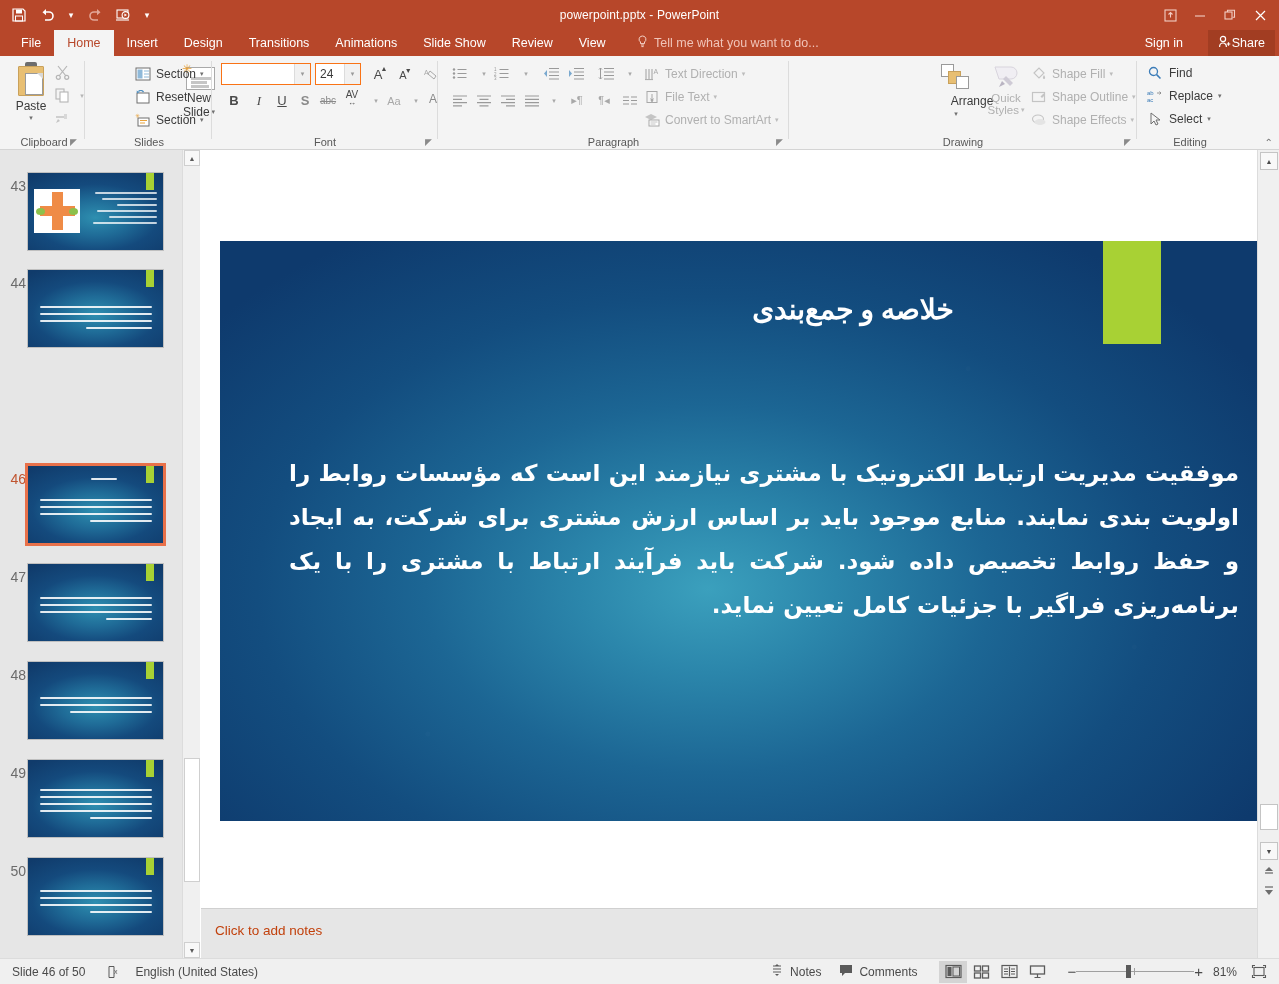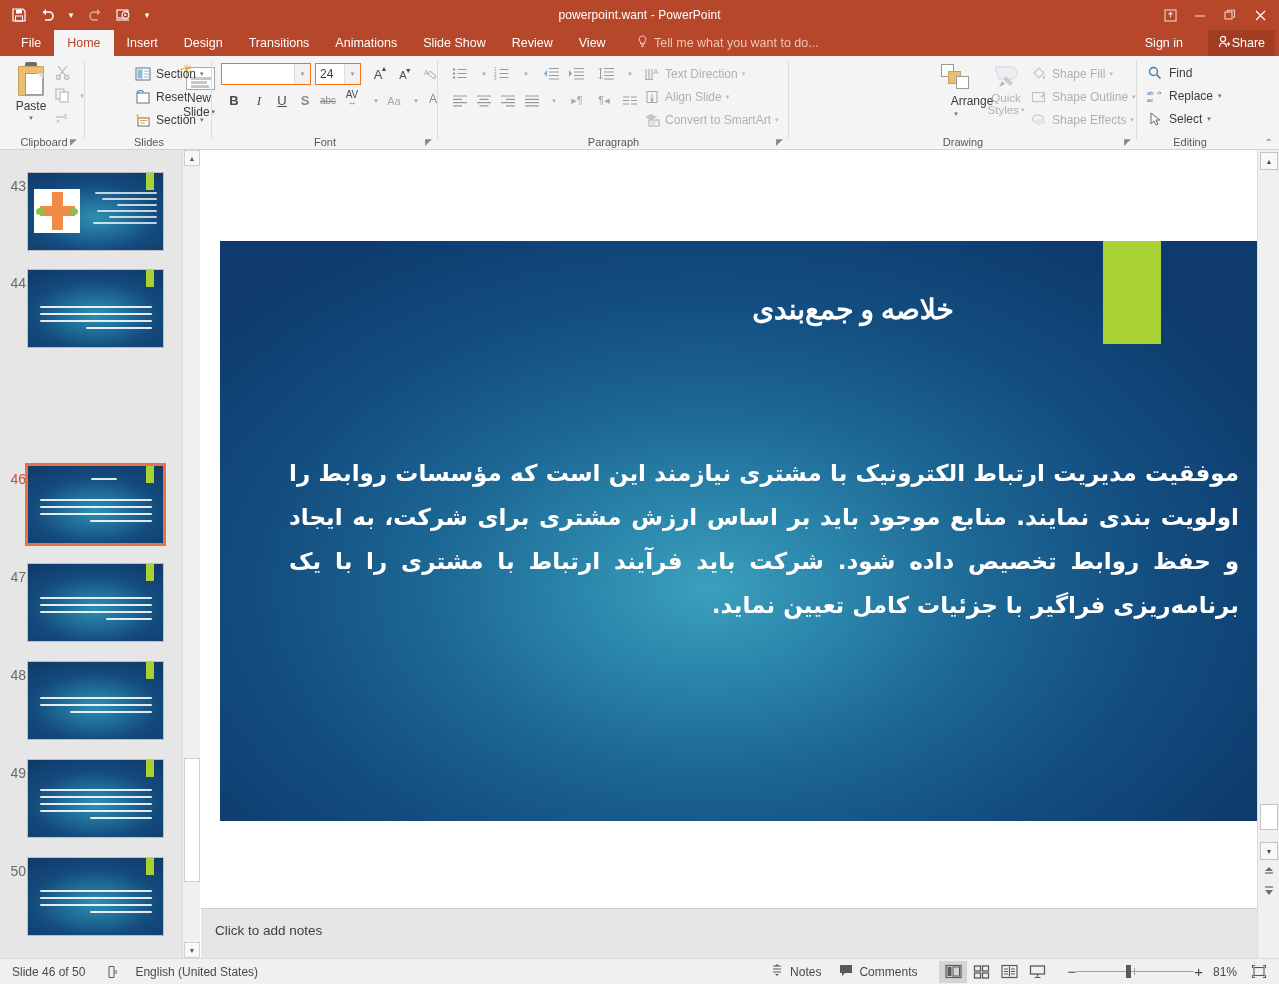--- a/index.html
+++ b/index.html
@@ -253,21 +253,21 @@
 
   
   .notes-divider {
     position: absolute; left: 201px; top: 758px; width: 1056px; height: 1px; background: #d0d0d0;
   }
   .notes-pane {
     position: absolute; left: 201px; top: 759px; width: 1056px; height: 49px;
     background: #e6e6e6;
   }
   .notes-text {
-    position: absolute; left: 14px; top: 14px; font-size: 13.5px; color: #404040;
+    position: absolute; left: 14px; top: 14px; font-size: 13.5px; color: #c2410c;
   }
 
   
   .vscroll {
     position: absolute; left: 1257px; top: 0; width: 22px; height: 808px;
     background: #f0f0f0; border-left: 1px solid #dcdcdc;
   }
   .vs-btn {
     position: absolute; left: 2px; width: 18px; height: 18px;
     background: #f8f8f8; border: 1px solid #c4c4c4;
@@ -331,21 +331,21 @@
     <div class="qat-btn">
       <svg width="16" height="14" viewBox="0 0 16 14">
           <rect x="2" y="2" width="11" height="8" fill="none" stroke="#fff" stroke-width="1.1"></rect>
           <circle cx="10.5" cy="7" r="3.4" fill="#b7472a" stroke="#fff" stroke-width="1.1"></circle>
           <path d="M9.4 5.4l2.6 1.6-2.6 1.6z" fill="#fff"></path>
           <path d="M1 12h13" stroke="#fff" stroke-width="1.1"></path>
         </svg>
     </div>
     <div class="qat-btn tiny">▾</div>
   </div>
-  <div class="win-title">powerpoint.want - PowerPoint</div>
+  <div class="win-title">powerpoint.pptx - PowerPoint</div>
   <div class="win-ctrls">
     <div class="win-ctrl">
       <svg width="13" height="13" viewBox="0 0 13 13">
           <rect x="1" y="1" width="11" height="11" fill="none" stroke="#f2cec4" stroke-width="1.1"></rect>
           <path d="M6.5 8.5V3.5M4.5 5.5l2-2 2 2" stroke="#f2cec4" stroke-width="1.1" fill="none"></path>
         </svg>
     </div>
     <div class="win-ctrl">
       <svg width="12" height="12" viewBox="0 0 12 12">
           <path d="M1 7h10" stroke="#f2cec4" stroke-width="1.1"></path>
@@ -614,21 +614,21 @@
       <span class="lbl dim">Text Direction</span>
       <span class="caret dim">▾</span>
     </div>
     <div class="cmd-row" style="left:202px; top:29px;">
       <span class="cmd-ico">
         <svg width="16" height="14" viewBox="0 0 16 14">
             <rect x="3" y="1.5" width="10" height="11" fill="none" stroke="#a8a8a8" stroke-width="1"></rect>
             <path d="M8 4v6M6.5 8.5L8 10l1.5-1.5" stroke="#a8a8a8" stroke-width="1" fill="none"></path>
           </svg>
       </span>
-      <span class="lbl dim">Align Slide</span>
+      <span class="lbl dim">File Text</span>
       <span class="caret dim">▾</span>
     </div>
     <div class="cmd-row" style="left:202px; top:52px;">
       <span class="cmd-ico">
         <svg width="17" height="14" viewBox="0 0 17 14">
             <path d="M1 4l6-3 6 3-6 3z" fill="#c4c4c4"></path>
             <rect x="5" y="7" width="10" height="6" fill="#fff" stroke="#a8a8a8" stroke-width="1"></rect>
             <path d="M6.5 9h7M6.5 11h5" stroke="#c4c4c4" stroke-width="1"></path>
           </svg>
       </span>

